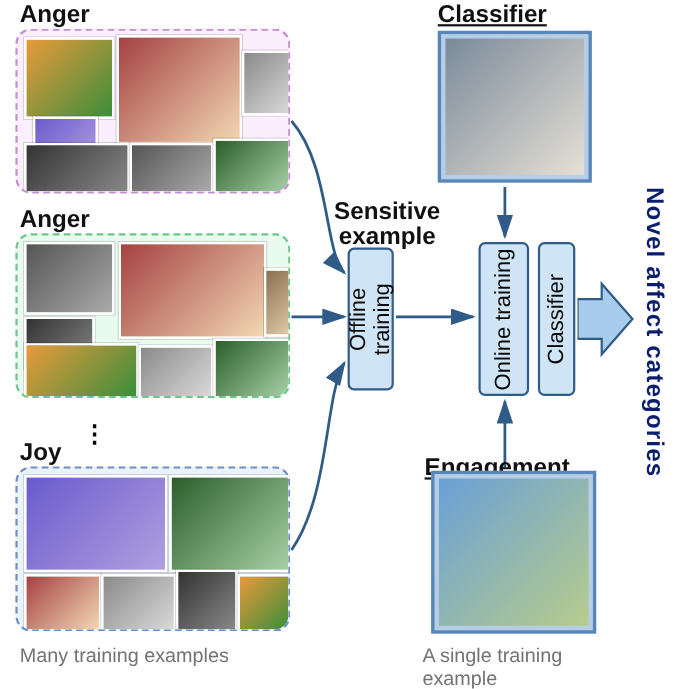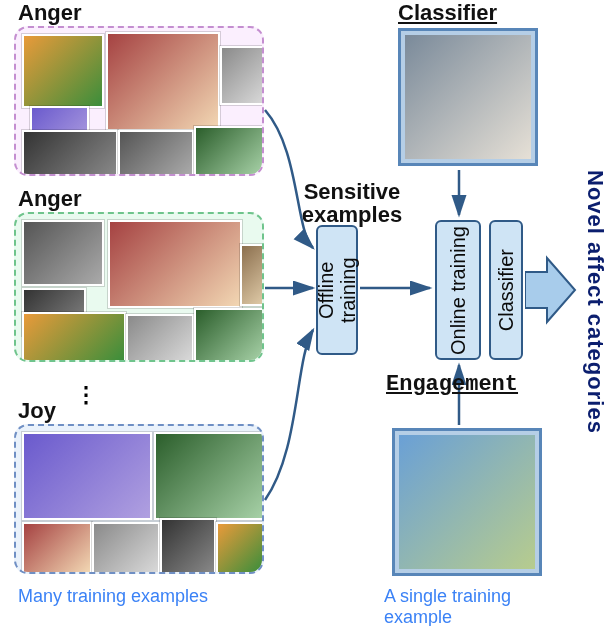--- a/index.html
+++ b/index.html
@@ -63,21 +63,21 @@
   .kt-label {
     font-weight: 700;
     font-size: 22px;
     color: #111;
     text-align: center;
     line-height: 1.05;
   }
 
   .bottom-label {
     font-size: 18px;
-    color: #3b82f6;
+    color: #737373;
   }
 
   
   .arrow-svg { position: absolute; }
 
   
   .output-label {
     writing-mode: vertical-rl;
     font-weight: 800;
     font-size: 22px;
@@ -168,21 +168,21 @@
 
     <path d="M360,288 L430,288" fill="none" stroke="#305a87" stroke-width="2.5" marker-end="url(#ah)"></path>
 
     <path d="M459,170 L459,215" fill="none" stroke="#305a87" stroke-width="2.5" marker-end="url(#ah)"></path>
 
     <path d="M459,425 L459,365" fill="none" stroke="#305a87" stroke-width="2.5" marker-end="url(#ah)"></path>
   </svg>
 
   <div class="abs kt-label" style="left:282px; top:180px; width:140px;">
     <span>Sensitive</span><br>
-    <span>examples</span>
+    <span>example</span>
   </div>
 
   <div class="abs flow-box" style="left:316px; top:225px; width:42px; height:130px;">
     <span>Offline training</span>
   </div>
 
   <div class="abs flow-box" style="left:435px; top:220px; width:46px; height:140px;">
     <span>Online training</span>
   </div>
 
@@ -194,20 +194,20 @@
     <path d="M0,22 L22,22 L22,8 L50,40 L22,72 L22,58 L0,58 Z" fill="#a8cceb" stroke="#305a87" stroke-width="2"></path>
   </svg>
 
   <div class="abs output-label" style="left:582px; top:170px;">Novel affect categories</div>
 
   <div class="abs cat-label" style="left:398px; top:0; text-decoration:underline;">Classifier</div>
   <div class="abs single-box" style="left:398px; top:28px; width:140px; height:138px;">
     <div class="photo ph-sensitive"></div>
   </div>
 
-  <div class="abs cat-label" style="left:386px; top:372px; text-decoration:underline;font-family:Liberation Mono, monospace;">Engagement</div>
+  <div class="abs cat-label" style="left:386px; top:412px; text-decoration:underline;">Engagement</div>
   <div class="abs single-box" style="left:392px; top:428px; width:150px; height:148px;">
     <div class="photo ph-engagement"></div>
   </div>
 
   <div class="abs bottom-label" style="left:368px; top:586px;margin-left:16px;">A single training example</div>
 
 </div>
 
 </body></html>

